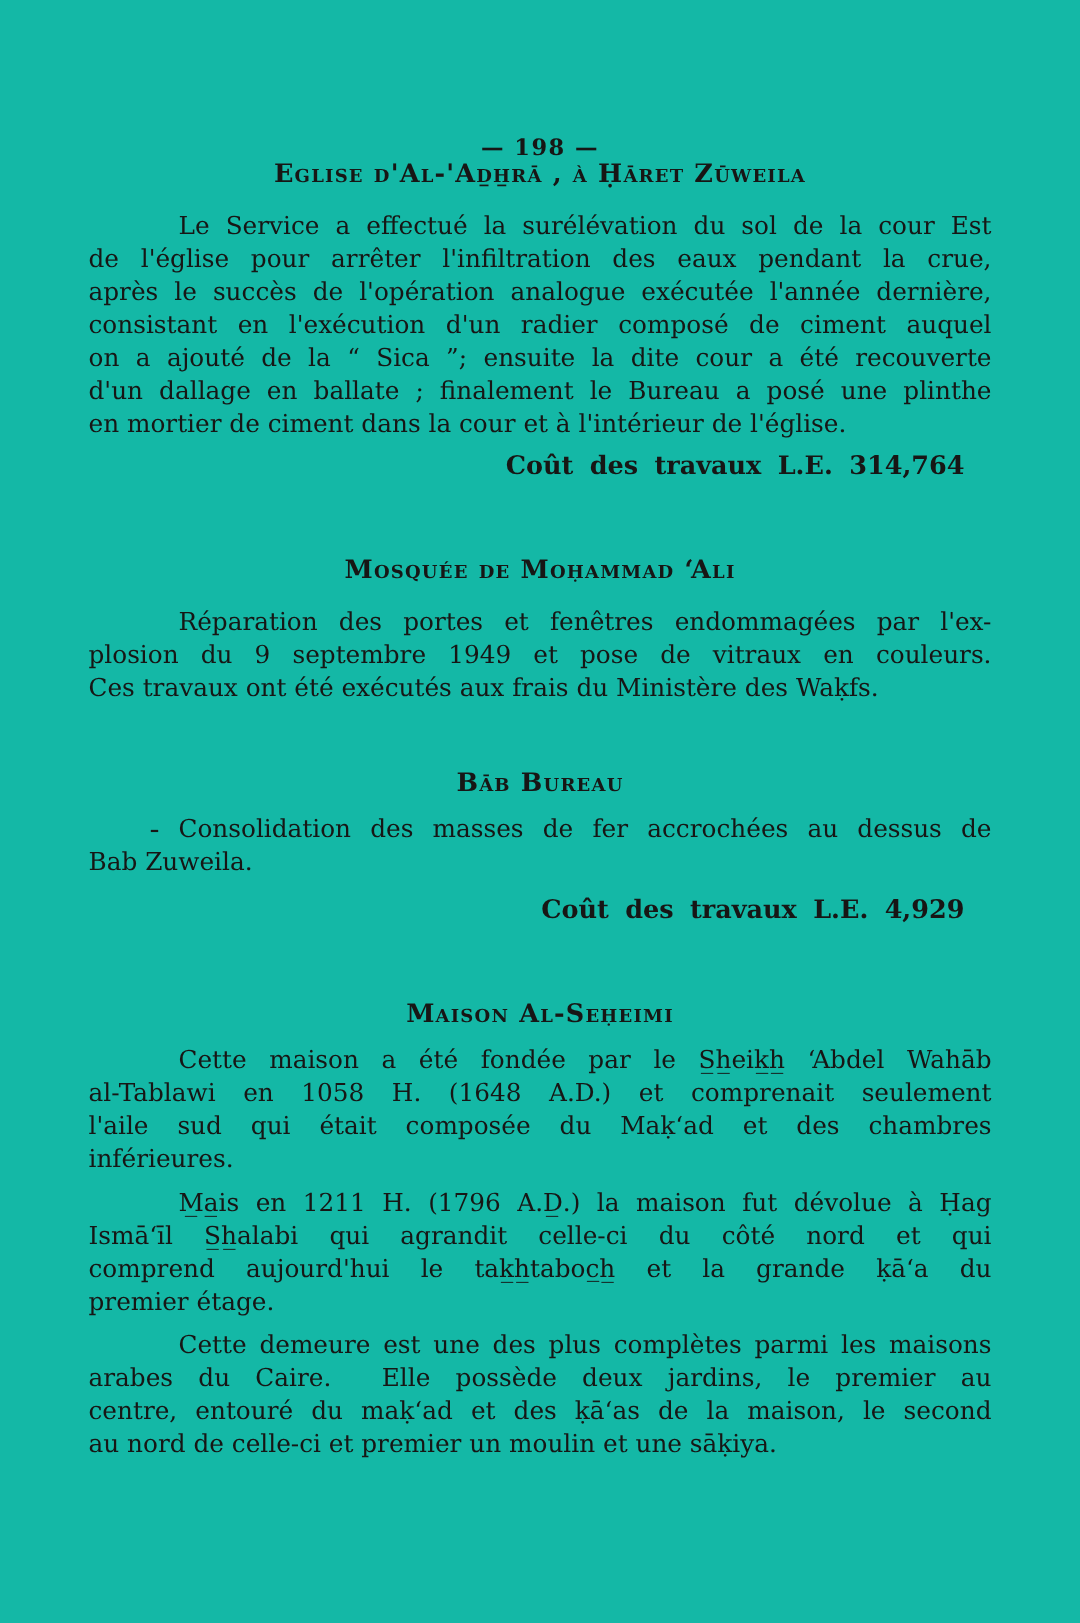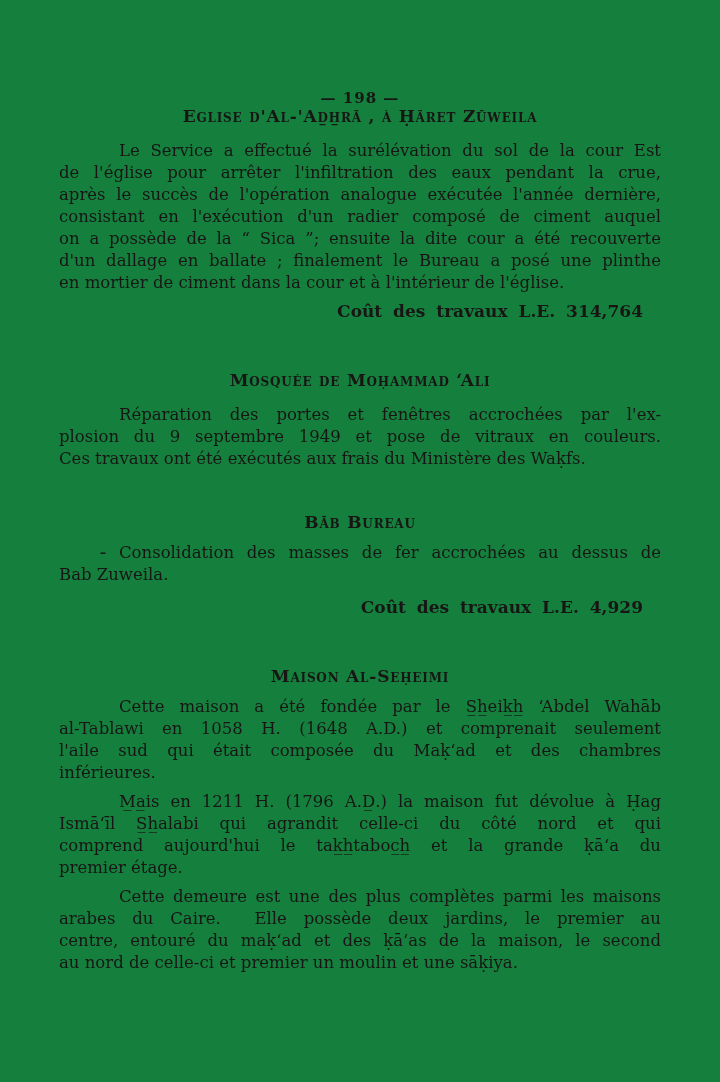--- a/index.html
+++ b/index.html
@@ -5,21 +5,21 @@
 <style>
   html, body {
     margin: 0;
     padding: 0;
     background: #ffffff;
   }
   .page {
     position: relative;
     width: 720px;
     height: 1082px;
-    background: #15803d;
+    background: #14b8a6;
     color: #171615;
     font-family: "DejaVu Serif", "Liberation Serif", serif;
     overflow: hidden;
   }
   .content {
     position: absolute;
     left: 59px;
     top: 0;
     width: 602px;
   }
@@ -94,31 +94,31 @@
 
     <div class="page-number">— 198 —</div>
 
     <section>
       <h2 class="heading h0">Eglise d'Al-'Ad̲h̲rā , à Ḥāret Zūweila</h2>
       <div class="para p-first">
           <div class="line first">Le Service a effectué la surélévation du sol de la cour Est</div>
           <div class="line">de l'église pour arrêter l'infiltration des eaux pendant la crue,</div>
           <div class="line">après le succès de l'opération analogue exécutée l'année dernière,</div>
           <div class="line">consistant en l'exécution d'un radier composé de ciment auquel</div>
-          <div class="line">on a possède de la “ Sica ”; ensuite la dite cour a été recouverte</div>
+          <div class="line">on a ajouté de la “ Sica ”; ensuite la dite cour a été recouverte</div>
           <div class="line">d'un dallage en ballate ; finalement le Bureau a posé une plinthe</div>
           <div class="line last">en mortier de ciment dans la cour et à l'intérieur de l'église.</div>
         </div>
       <div class="cost c0">Coût des travaux L.E. 314,764</div>
     </section>
 
     <section>
       <h2 class="heading h1">Mosquée de Moḥammad ‘Ali</h2>
       <div class="para p-first">
-          <div class="line first">Réparation des portes et fenêtres accrochées par l'ex-</div>
+          <div class="line first">Réparation des portes et fenêtres endommagées par l'ex-</div>
           <div class="line">plosion du 9 septembre 1949 et pose de vitraux en couleurs.</div>
           <div class="line last">Ces travaux ont été exécutés aux frais du Ministère des Waḳfs.</div>
         </div>
     </section>
 
     <section>
       <h2 class="heading h2">Bāb Bureau</h2>
       <div class="para-wrap">
         <span class="artifact">¯</span>
         <div class="para p-mid">

